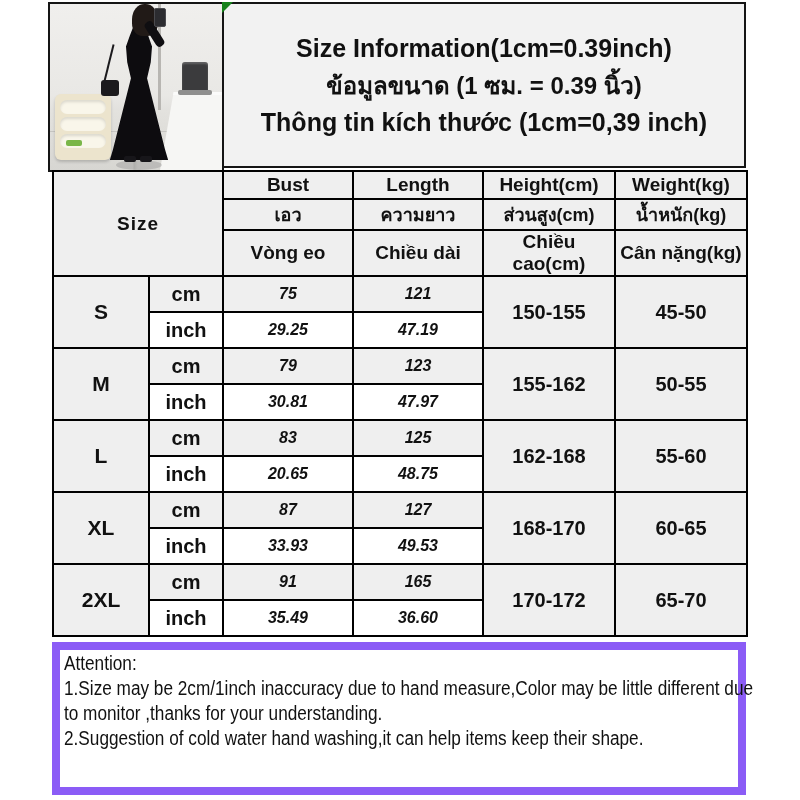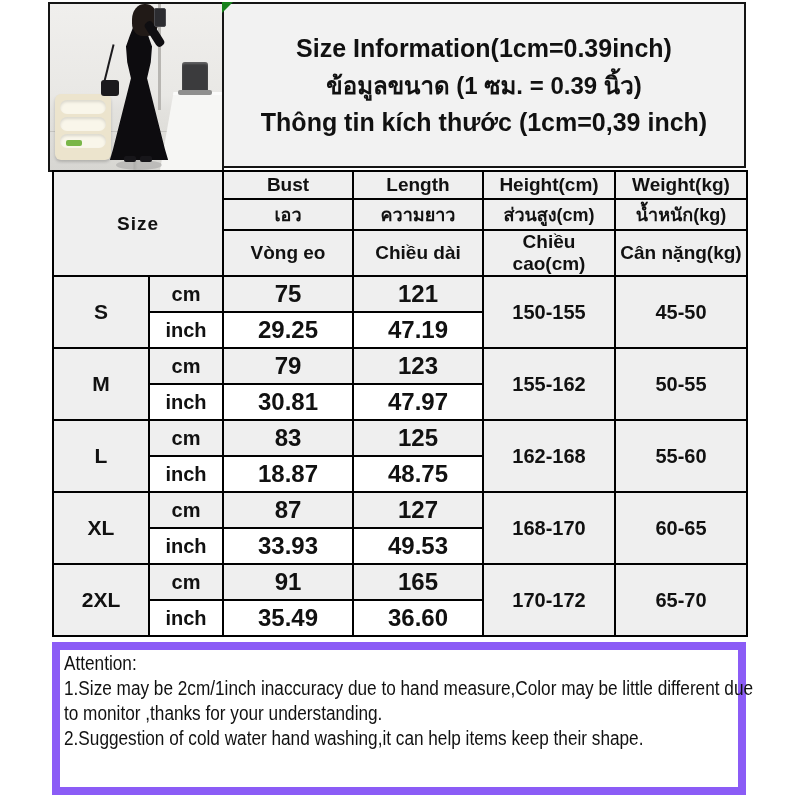--- a/index.html
+++ b/index.html
@@ -51,21 +51,21 @@
   
   .size-table{position:absolute;left:52px;top:170px;border-collapse:collapse;table-layout:fixed;width:694px;}
   .size-table td{border:2px solid #000000;text-align:center;vertical-align:middle;padding:0;overflow:hidden;}
   .size-table tr.hr td{height:26px;background:#efefef;font-weight:bold;font-size:19px;}
   .size-table td.corner{background:#d9d9d9;font-weight:bold;font-size:36px;letter-spacing:1px;}
   .size-table tr td.th-txt{font-size:18px;}
   .size-table td.szl{background:#d9d9d9;font-weight:bold;font-size:21px;}
   .size-table tr.r-cm td{height:34px;background:#efefef;}
   .size-table tr.r-in td{height:34px;background:#ffffff;}
   .size-table td.unit{font-weight:bold;font-size:20px;}
-  .size-table td.val{font-weight:bold;font-size:24px;}
+  .size-table td.val{font-weight:bold;font-size:16px;font-style:italic;}
   .size-table td.range{font-weight:bold;font-size:20px;background:#efefef;}
   
   .attention-box{
     position:absolute;left:52px;top:642px;width:694px;height:153px;box-sizing:border-box;
     background:#ffffff;border:8px solid #8b5cf6;padding:1px 4px;
   }
   .att-inner{transform:scaleX(.86);transform-origin:0 0;width:806px;}
   .att-heading{font-size:20px;line-height:25px;}
   .att-note{font-size:20px;line-height:25px;}
 </style>
@@ -165,21 +165,21 @@
   <tr class="r-cm">
     <td class="szl" rowspan="2">L</td>
     <td class="unit">cm</td>
     <td class="val">83</td>
     <td class="val">125</td>
     <td class="range" rowspan="2">162-168</td>
     <td class="range" rowspan="2">55-60</td>
   </tr>
   <tr class="r-in">
     <td class="unit">inch</td>
-    <td class="val">18.87</td>
+    <td class="val">20.65</td>
     <td class="val">48.75</td>
   </tr>
 
   <tr class="r-cm">
     <td class="szl" rowspan="2">XL</td>
     <td class="unit">cm</td>
     <td class="val">87</td>
     <td class="val">127</td>
     <td class="range" rowspan="2">168-170</td>
     <td class="range" rowspan="2">60-65</td>

